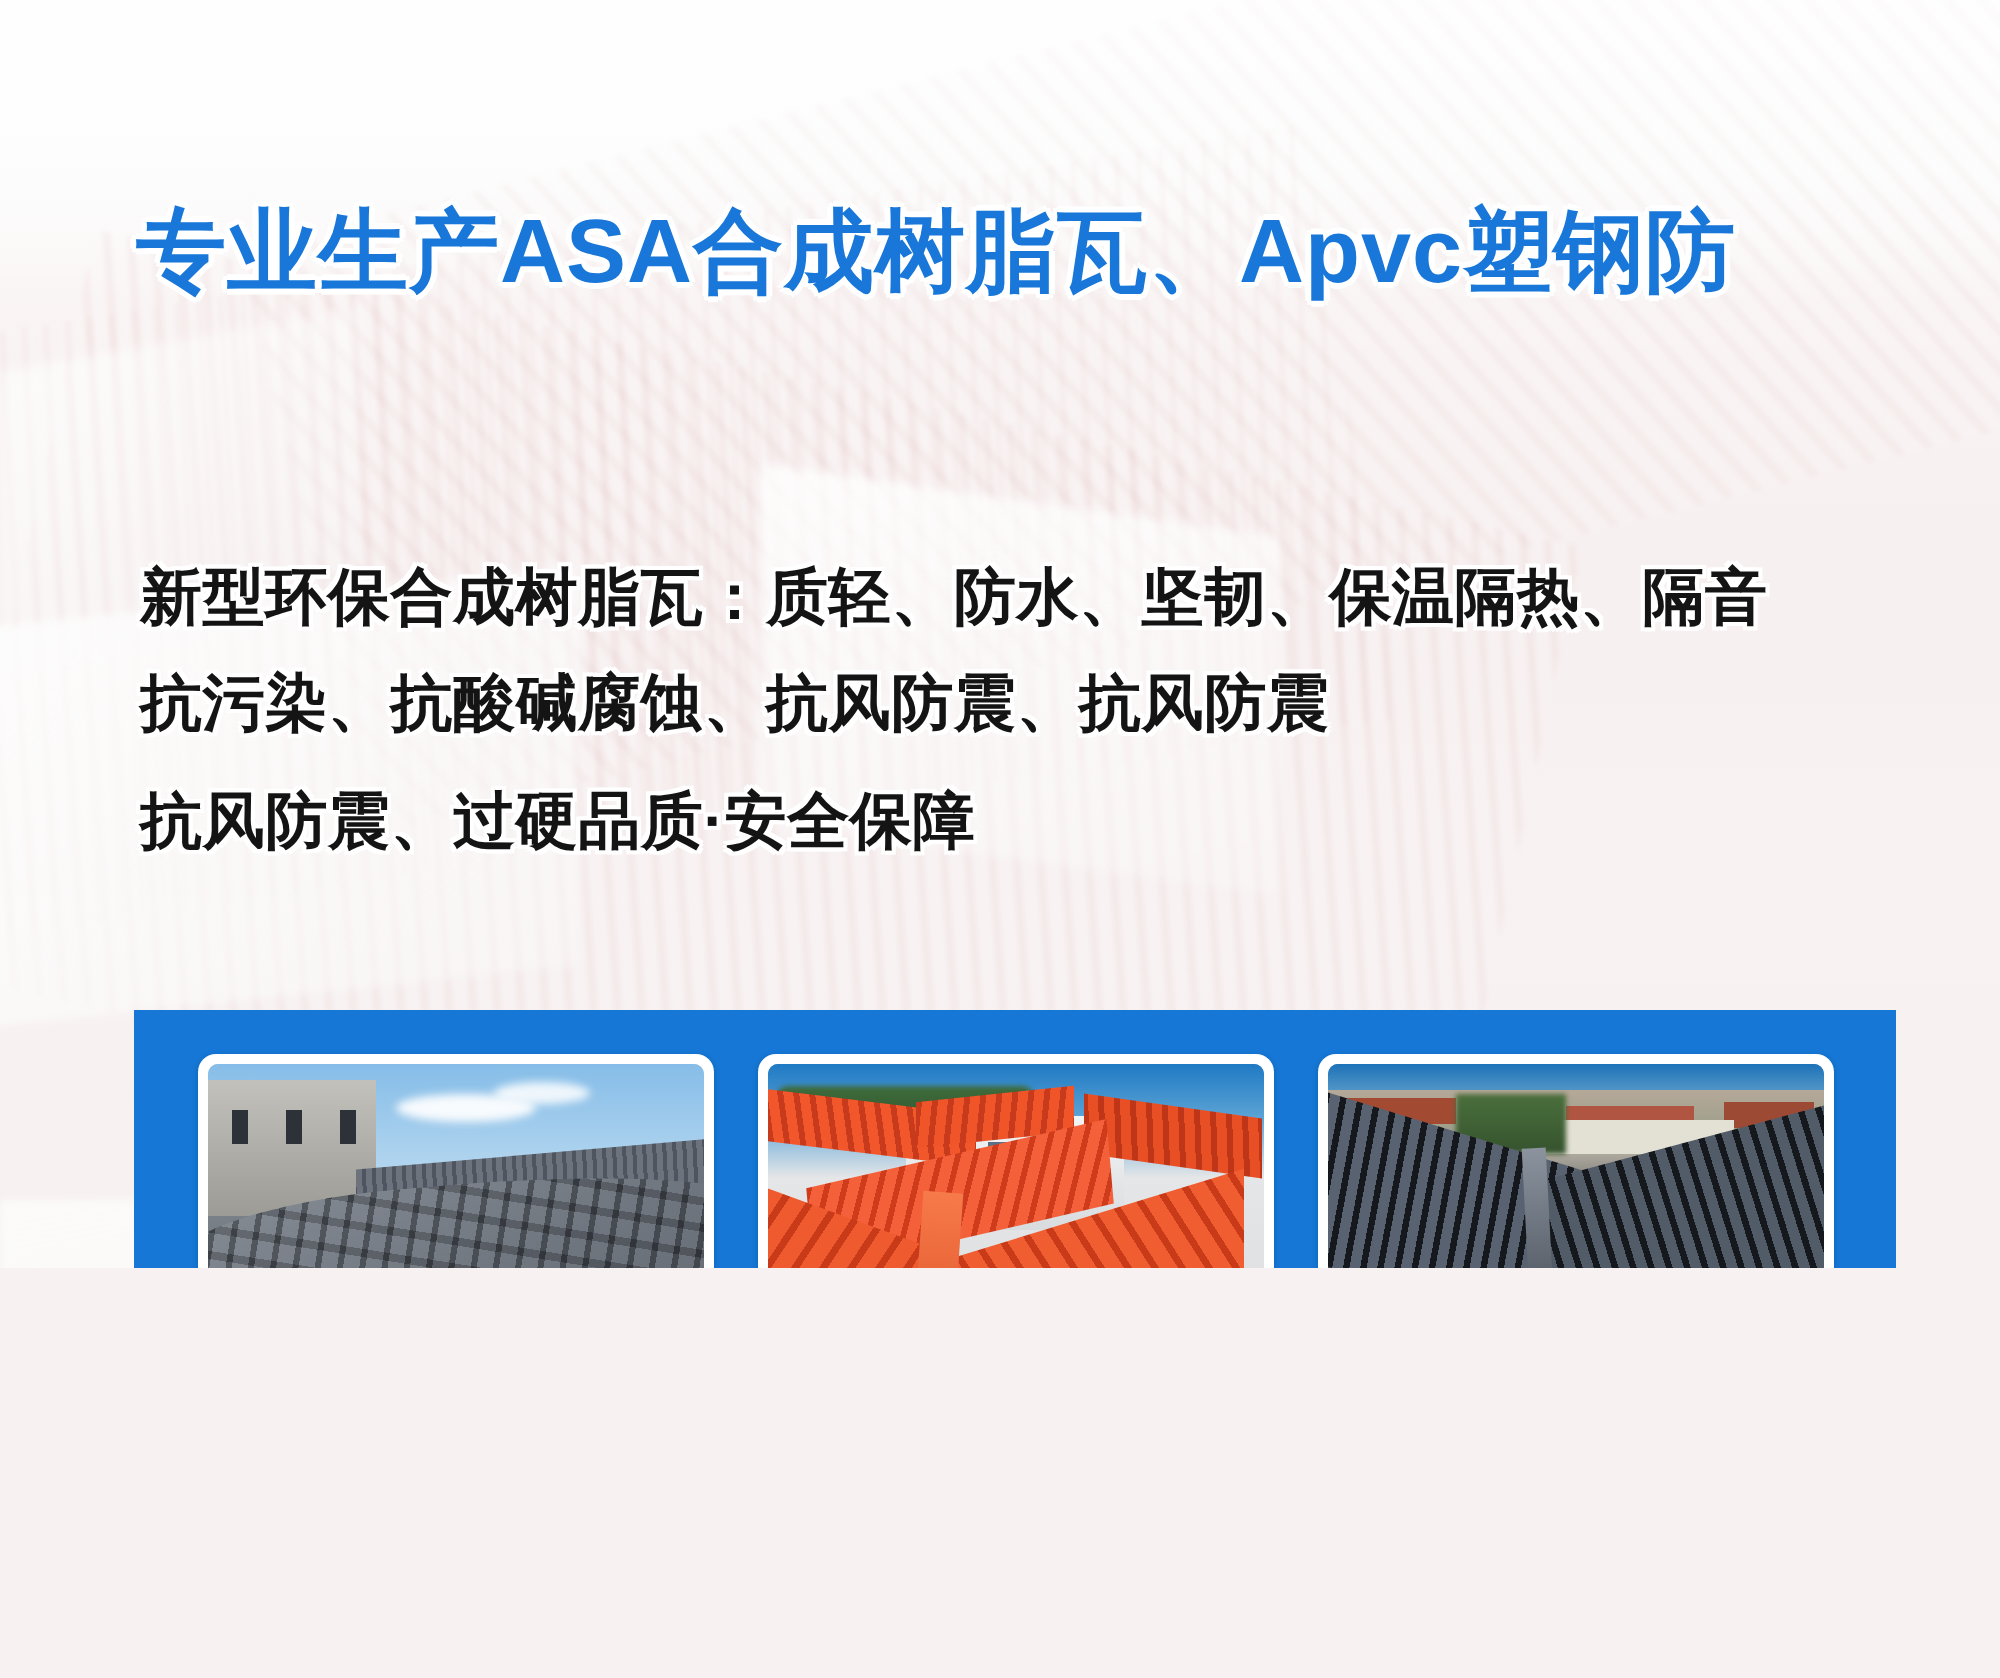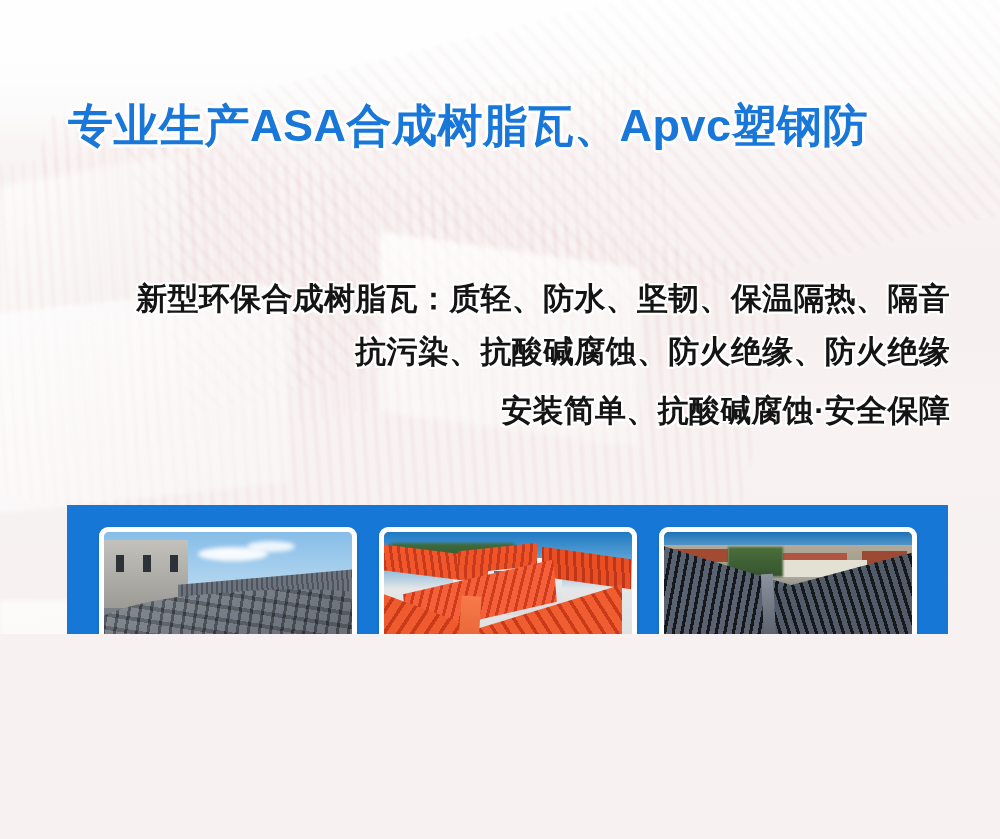--- a/index.html
+++ b/index.html
@@ -108,21 +108,21 @@
 
   .subtitle {
     position:absolute; left:70px; top:272px; width:880px;
     font-size:31px; line-height:53px; font-weight:bold;
     color:#141414; letter-spacing:.3px;
     text-shadow:
        2px 0 0 #fff, -2px 0 0 #fff, 0 2px 0 #fff, 0 -2px 0 #fff,
        2px 2px 0 #fff, -2px 2px 0 #fff, 2px -2px 0 #fff, -2px -2px 0 #fff;
     white-space:nowrap;
   }
-  .subtitle .sub-line { display:block;text-align:right; }
+  .subtitle .sub-line { display:block; }
   .subtitle .sub-line.gap { margin-top:6px; }
 
   
   .gallery-panel {
     position:absolute; left:67px; top:505px;
     width:881px; height:243px;
     background:#1677d6;
     z-index:6;
     display:flex; align-items:center; justify-content:center;
     gap:22px;
@@ -256,22 +256,22 @@
   <div class="bg-layer bg-wash"></div>
 
   <div class="content nosel">
 
     <div class="headline">
       <span class="hl-line">专业生产ASA合成树脂瓦、Apvc塑钢防</span>
     </div>
 
     <div class="subtitle">
       <span class="sub-line">新型环保合成树脂瓦：质轻、防水、坚韧、保温隔热、隔音</span>
-      <span class="sub-line">抗污染、抗酸碱腐蚀、防火绝缘、防火绝缘</span>
-      <span class="sub-line gap">安装简单、抗酸碱腐蚀·安全保障</span>
+      <span class="sub-line">抗污染、抗酸碱腐蚀、抗风防震、抗风防震</span>
+      <span class="sub-line gap">抗风防震、过硬品质·安全保障</span>
     </div>
 
   </div>
 
   <div class="gallery-panel">
 
     <div class="photo-card">
       <div class="photo-inner ph1">
         <div class="sky"></div>
         <div class="cloud1"></div>

